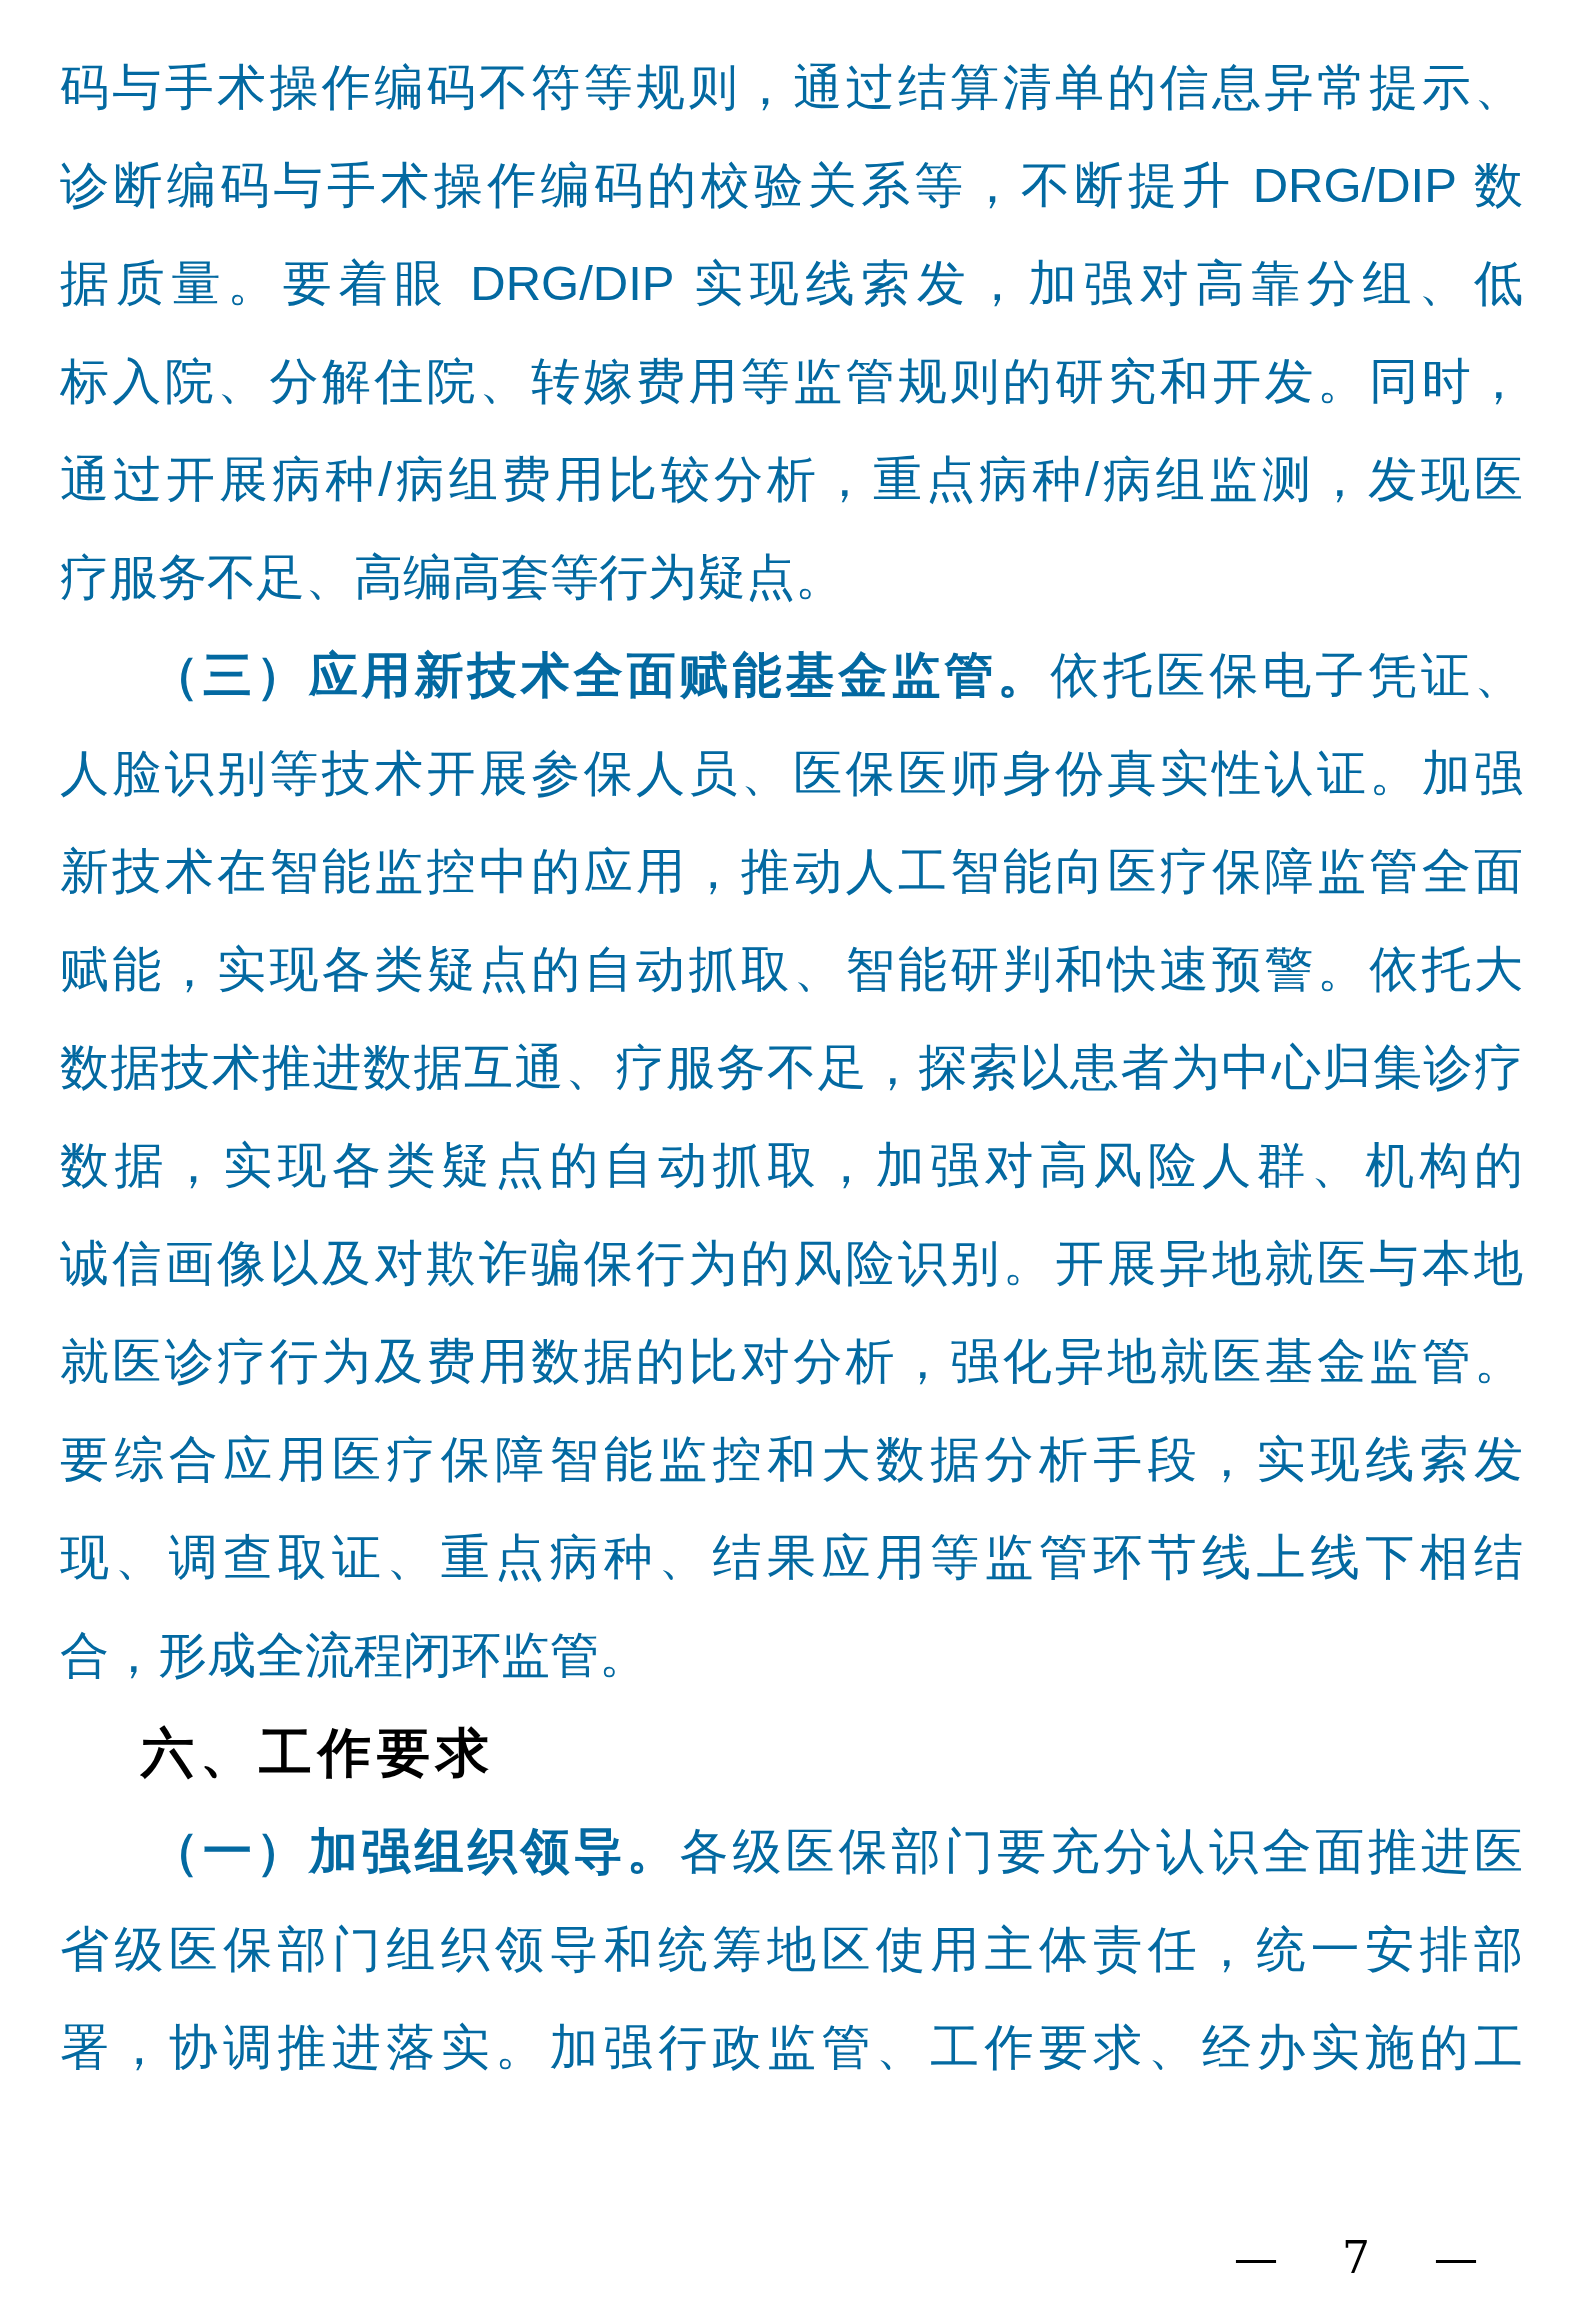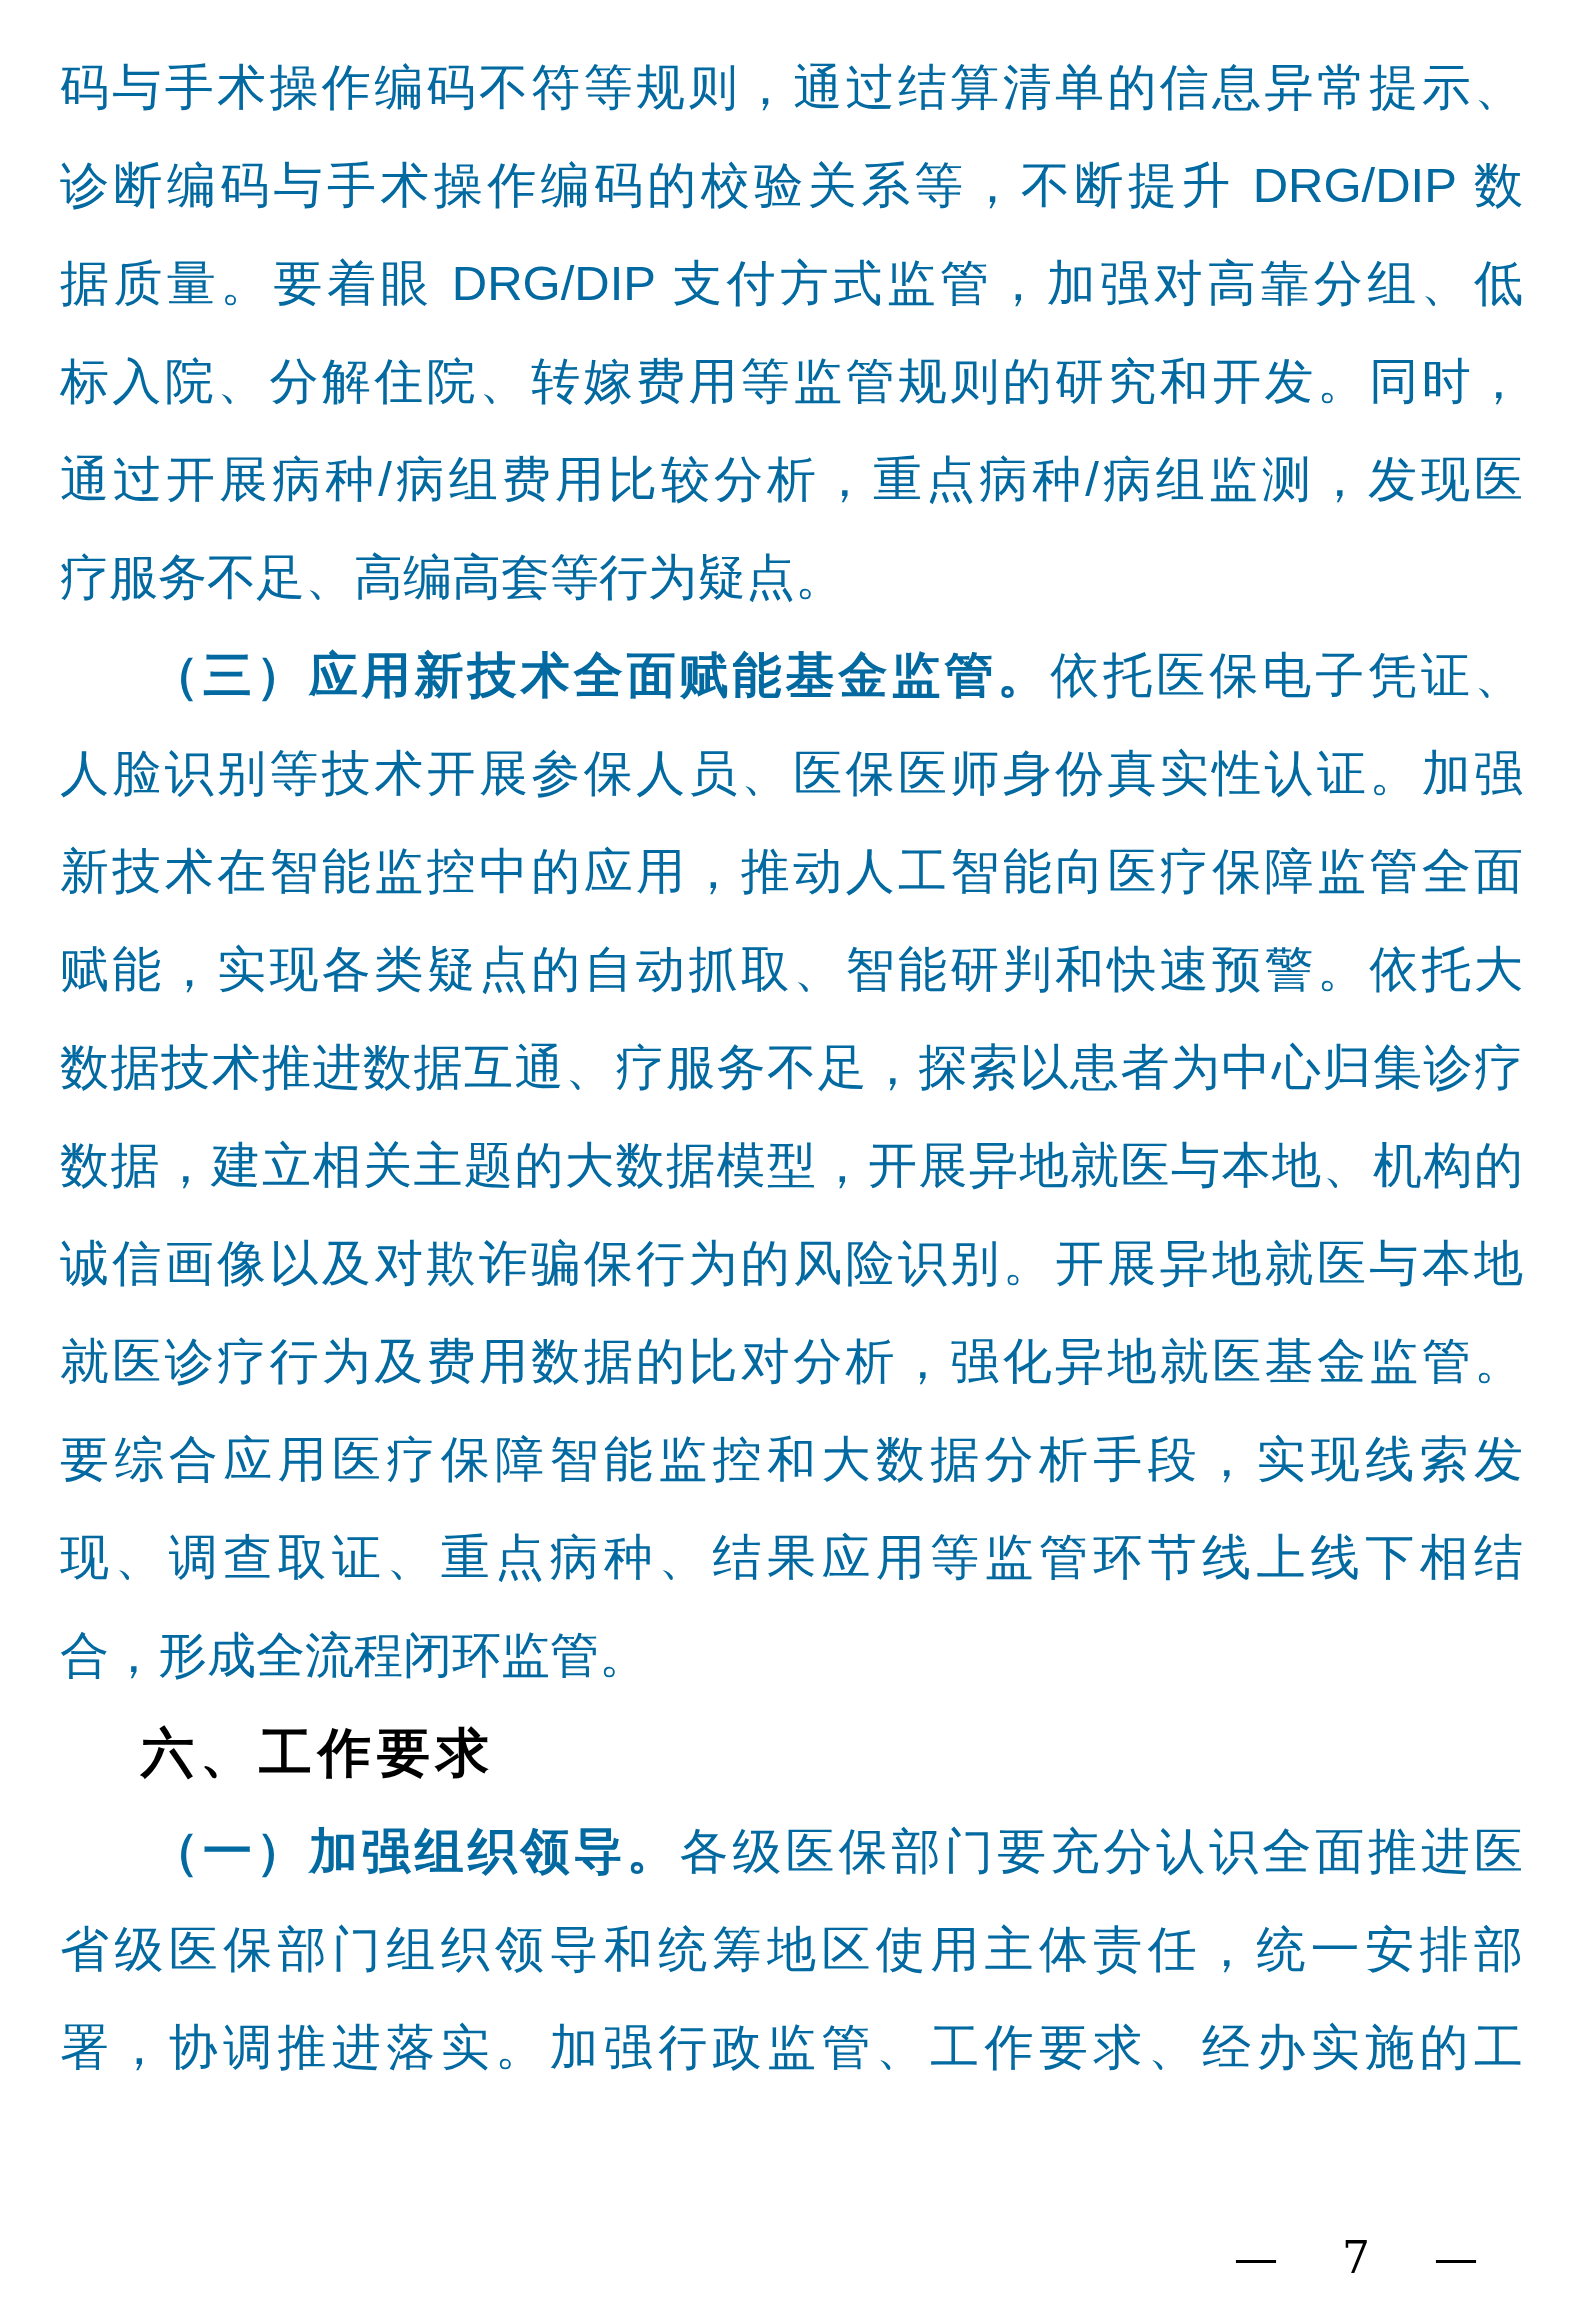--- a/index.html
+++ b/index.html
@@ -67,34 +67,34 @@
   }
 </style>
 </head>
 <body>
 
 <div class="page">
   <div class="textblock">
 
     <div class="line">码与手术操作编码不符等规则，通过结算清单的信息异常提示、</div>
     <div class="line">诊断编码与手术操作编码的校验关系等，不断提升 DRG/DIP 数</div>
-    <div class="line">据质量。要着眼 DRG/DIP 支付方式监管，加强对高靠分组、低</div>
+    <div class="line">据质量。要着眼 DRG/DIP 实现线索发，加强对高靠分组、低</div>
     <div class="line">标入院、分解住院、转嫁费用等监管规则的研究和开发。同时，</div>
     <div class="line">通过开展病种/病组费用比较分析，重点病种/病组监测，发现医</div>
     <div class="line last">疗服务不足、高编高套等行为疑点。</div>
 
     <div class="line indent">
       <span class="lead">（三）应用新技术全面赋能基金监管。</span><span>依托医保电子凭证、</span>
     </div>
 
     <div class="line">人脸识别等技术开展参保人员、医保医师身份真实性认证。加强</div>
     <div class="line">新技术在智能监控中的应用，推动人工智能向医疗保障监管全面</div>
     <div class="line">赋能，实现各类疑点的自动抓取、智能研判和快速预警。依托大</div>
     <div class="line">数据技术推进数据互通、疗服务不足，探索以患者为中心归集诊疗</div>
-    <div class="line">数据，建立相关主题的大数据模型，开展异地就医与本地、机构的</div>
+    <div class="line">数据，实现各类疑点的自动抓取，加强对高风险人群、机构的</div>
     <div class="line">诚信画像以及对欺诈骗保行为的风险识别。开展异地就医与本地</div>
     <div class="line">就医诊疗行为及费用数据的比对分析，强化异地就医基金监管。</div>
     <div class="line">要综合应用医疗保障智能监控和大数据分析手段，实现线索发</div>
     <div class="line">现、调查取证、重点病种、结果应用等监管环节线上线下相结</div>
     <div class="line last">合，形成全流程闭环监管。</div>
 
     <div class="heading-line">六、工作要求</div>
 
     <div class="line indent">
       <span class="lead">（一）加强组织领导。</span><span>各级医保部门要充分认识全面推进医</span>

